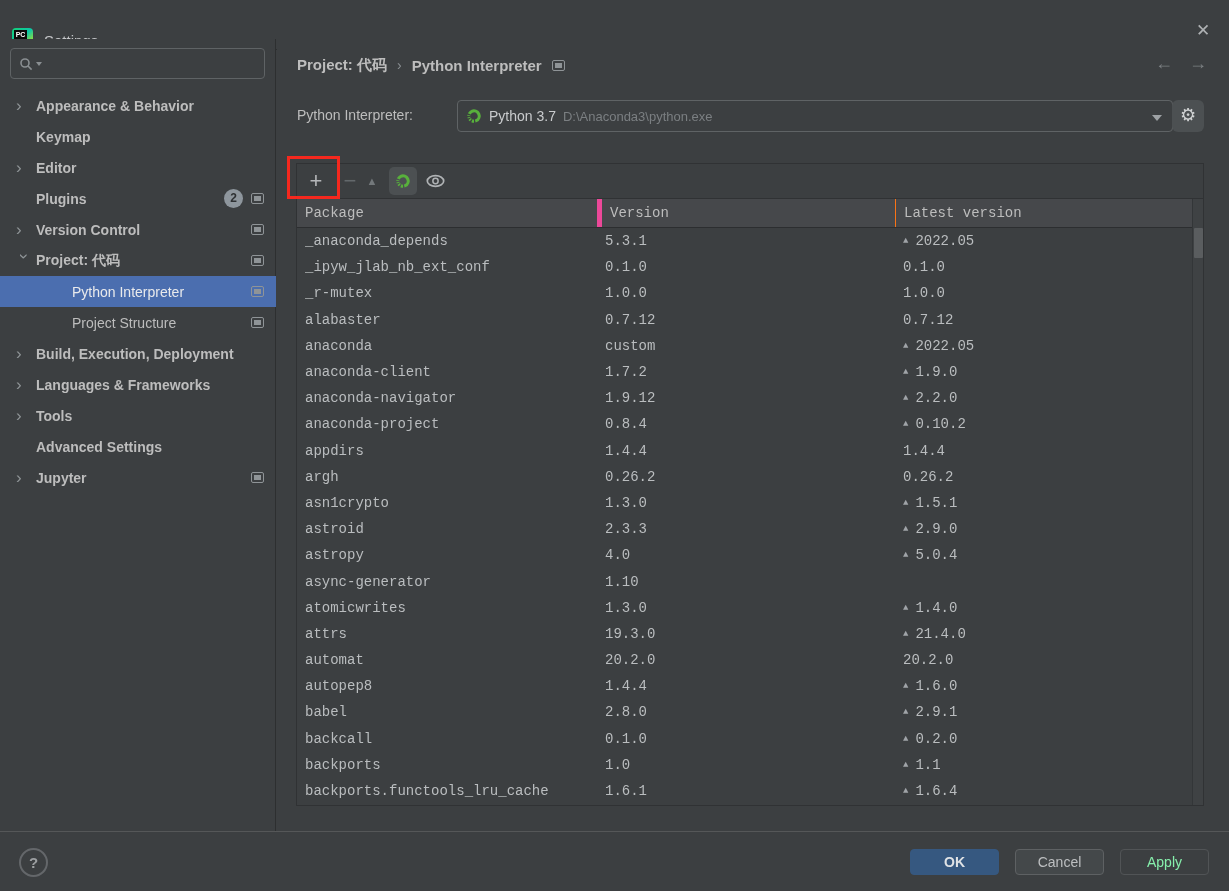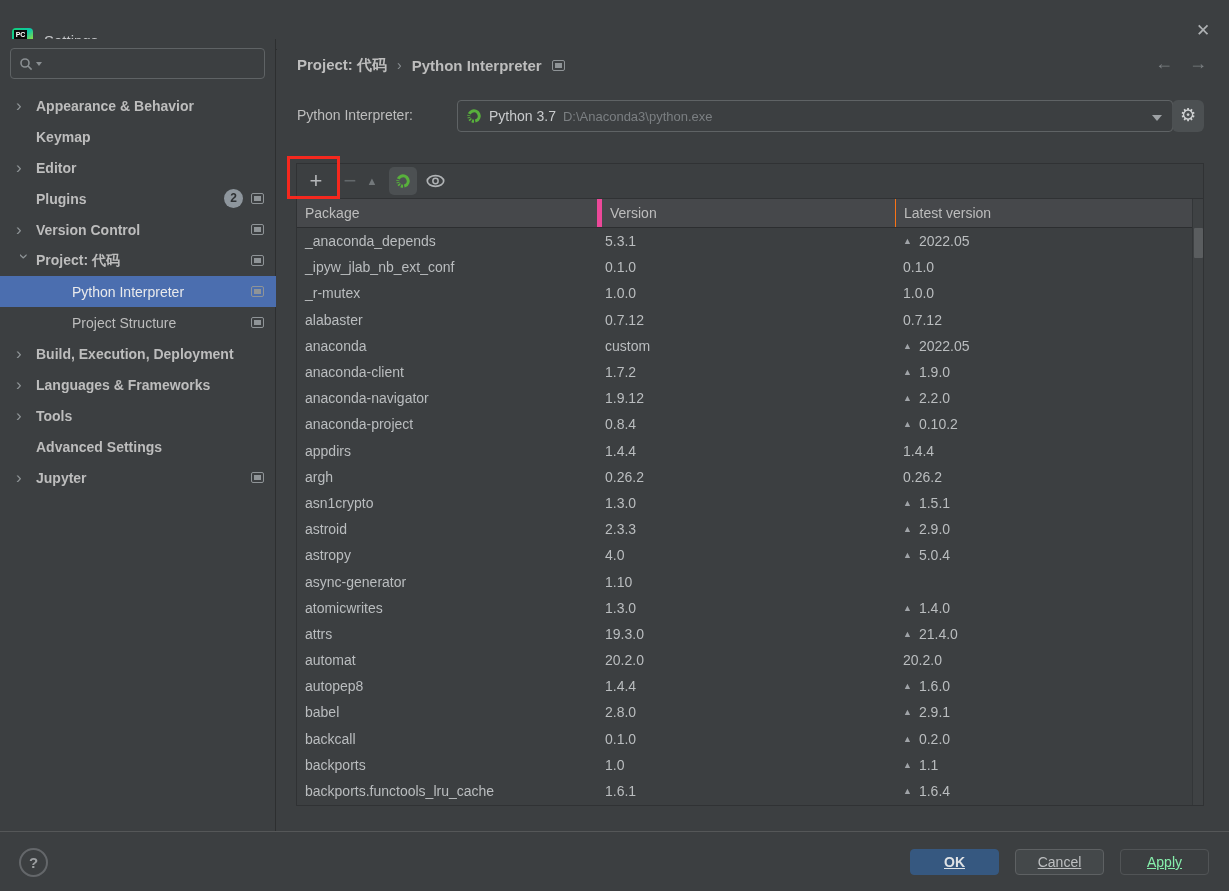--- a/index.html
+++ b/index.html
@@ -75,21 +75,21 @@
   .tb-btn { width:28px; height:28px; display:flex; align-items:center; justify-content:center; }
   .tb-plus { font-size:22px; font-weight:300; color:#b5b7b9; }
   .tb-minus { font-size:22px; color:#63686b; margin-left:12px; }
   .tb-up { font-size:11px; color:#73787b; }
   .tb-conda { background:#4c5052; border-radius:5px; margin-left:3px; }
   .tb-eye { margin-left:4px; }
   .annotation-box { position:absolute; left:10px; top:117px; width:53px; height:43px;
                     border:3px solid #f5281e; z-index:50; pointer-events:none; }
 
   .pkg-body { display:flex; height:606px; }
-  .pkg-cols { width:895px; }
+  .pkg-cols { width:895px;font-family:Liberation Mono, monospace; }
   .pkg-header { display:flex; height:29px; background:#46484b; border-bottom:1px solid #2c2e30;
                 font-size:14px; color:#bdbdbd; }
   .hcell { display:flex; align-items:center; padding-left:8px; }
   .hcell.c1 { width:300px; }
   .hcell.c2 { width:298px; border-left:5px solid #ec4899; }
   .hcell.c3 { width:297px; border-left:1px solid #f97316; }
   .pkg-rows { height:576px; overflow:hidden; }
   .prow { display:flex; height:26.2px; font-size:14px; color:#babdbf; }
   .pcell { display:flex; align-items:center; padding-left:8px; overflow:hidden; white-space:nowrap; }
   .pcell.c1 { width:300px; } .pcell.c2 { width:298px; } .pcell.c3 { width:297px; }
@@ -97,21 +97,21 @@
   .pkg-scroll { width:11px; background:#3f4244; position:relative; border-left:1px solid #333638; }
   .scroll-thumb { position:absolute; left:1px; top:29px; width:9px; height:30px; background:#5a5d5f; border-radius:1px; }
 
   
   .footerbar { position:absolute; left:0; top:831px; width:1229px; height:60px; background:#3c3f41;
                border-top:1px solid #555758; }
   .help-btn { position:absolute; left:19px; top:16px; width:29px; height:29px; border-radius:50%;
               border:2px solid #64676a; color:#9da0a2; font-size:15px; font-weight:bold;
               text-align:center; line-height:26px; }
   .btn { position:absolute; top:17px; width:89px; height:26px; border-radius:4px; font-size:14px;
-         text-align:center; line-height:24px;text-decoration:underline; }
+         text-align:center; line-height:24px; }
   .btn-ok { left:910px; background:#365880; border:1px solid #365880; color:#dfe2e5; font-weight:bold; }
   .btn-cancel { left:1015px; background:#44484a; border:1px solid #5e6163; color:#bdbfc1; }
   .btn-apply { left:1120px; background:transparent; border:1px solid #515456; color:#86efac;text-align:center; }
 
   svg { display:block; }
 </style>
 </head>
 <body>
 
 <div class="window">

